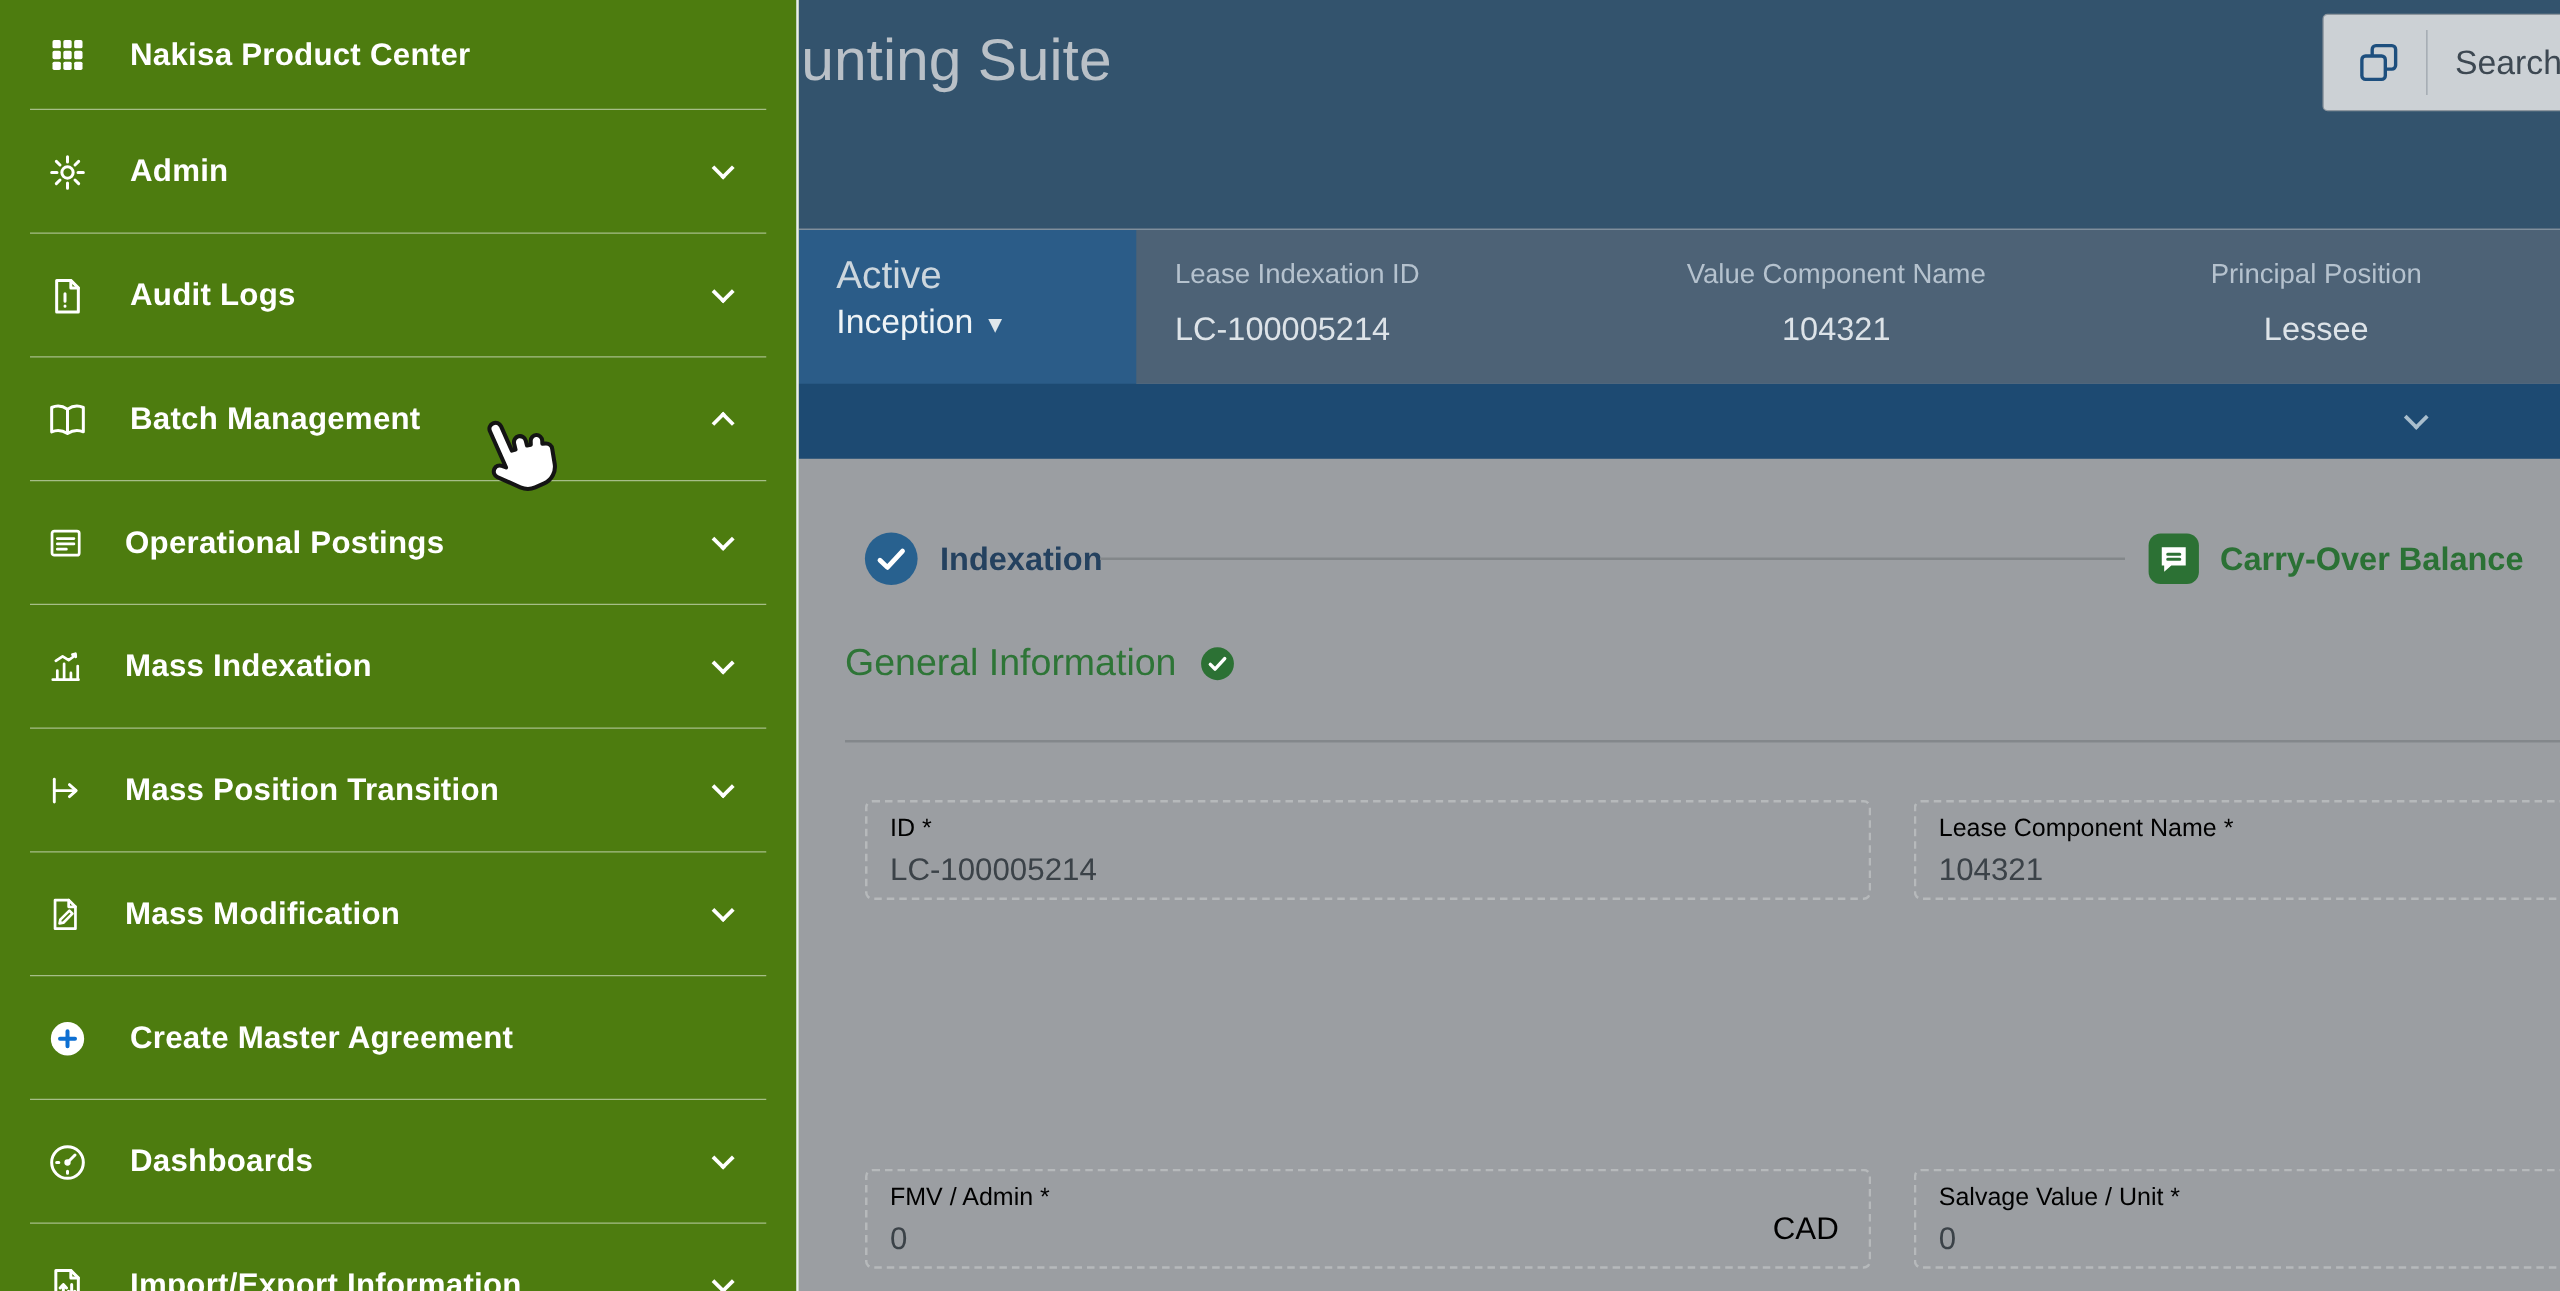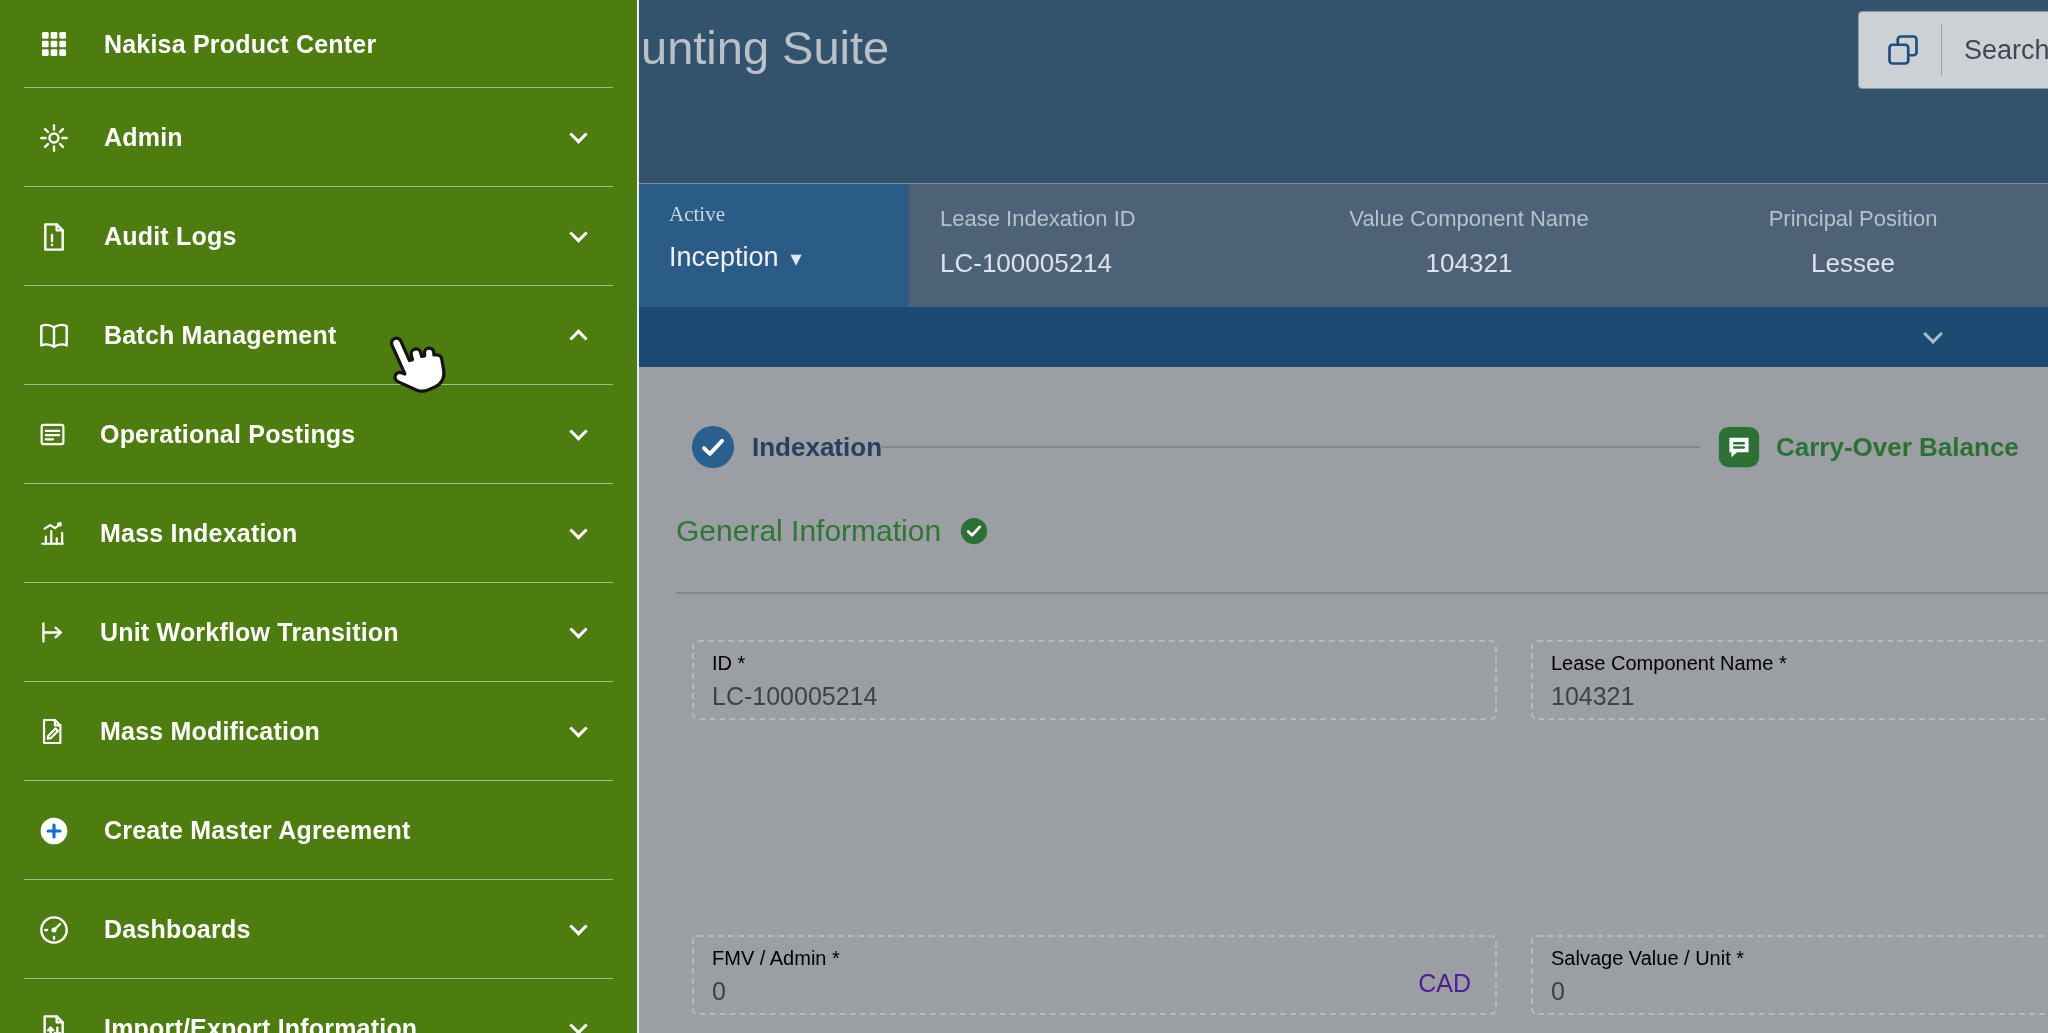--- a/index.html
+++ b/index.html
@@ -10,21 +10,21 @@
   
   .topbar { position:absolute; left:0; top:0; right:0; height:183px; background:#33536d; }
   .app-title { position:absolute; left:398px; top:20px; font-size:47px; font-weight:300; color:#b9c0c7; white-space:nowrap; }
   .search { position:absolute; left:1858px; width:260px; top:11px; height:78px; background:#ccd1d5; border:1px solid #8d969e; border-radius:4px 0 0 4px; display:flex; align-items:center; }
   .modules { width:36px; height:36px; margin:0 20px 0 26px; flex:0 0 36px; }
   .search-sep { width:1px; height:52px; background:#9aa3ab; }
   .search-text { margin-left:22px; font-size:27px; color:#3d4852; white-space:nowrap; }
 
   .recordbar { position:absolute; left:0; right:0; top:183px; height:124px; background:#4d6276; border-top:1px solid #7f8f9d; }
   .stage-tab { position:absolute; left:639px; top:0; width:270px; height:124px; background:#2b5c88; }
-  .stage-status { position:absolute; left:30px; top:18px; font-size:21px; color:#ccd6dd;font-family:Liberation Serif, serif; }
+  .stage-status { position:absolute; left:30px; top:18px; font-size:31px; color:#ccd6dd; }
   .stage-name { position:absolute; left:30px; top:58px; font-size:27px; color:#eef3f6; }
   .stage-caret { margin-left:12px; font-size:22px; color:#dfe7ec; }
   .rb-field { position:absolute; top:0; height:124px; }
   .rb-label { display:block; margin-top:22px; font-size:22px; color:#b5c2ce; white-space:nowrap; }
   .rb-value { display:block; margin-top:16px; font-size:26px; color:#dde3e8; white-space:nowrap; }
   .rb-f1 { left:940px; width:300px; text-align:left; }
   .rb-f2 { left:1326px; width:286px; text-align:center; }
   .rb-f3 { left:1757px; width:192px; text-align:center; }
 
   .collapse-strip { position:absolute; left:0; right:0; top:307px; height:60px; background:#1d4a72; }
@@ -44,21 +44,21 @@
   .section-check { width:30px; height:30px; margin-left:18px; }
   .section-rule { position:absolute; left:676px; right:0; top:592px; height:2px; background:#83878b; }
 
   .fbox { position:absolute; height:80px; border:2px dashed #b6b9bb; border-radius:6px; padding:10px 18px; }
   .fbox-1 { left:692px; top:640px; width:805px; }
   .fbox-2 { left:1531px; top:640px; width:680px; }
   .fbox-3 { left:692px; top:935px; width:805px; }
   .fbox-4 { left:1531px; top:935px; width:680px; }
   .fbox-label { font-size:20px; color:#000000; white-space:nowrap; }
   .fbox-value { font-size:25px; color:#3b4248; margin-top:7px; white-space:nowrap; }
-  .fbox-suffix { position:absolute; right:24px; bottom:15px; font-size:25px; color:#4c1d95; }
+  .fbox-suffix { position:absolute; right:24px; bottom:15px; font-size:25px; color:#000000; }
 
   
   .sidebar { position:absolute; left:0; top:0; width:639px; height:1033px; background:#4d7c0f; border-right:2px solid #e9edf0; z-index:10; overflow:hidden; }
   .nav-item { position:relative; display:flex; align-items:center; height:99px; padding:0 52px 0 38px; color:#fff; cursor:pointer; }
   .nav-item:first-child { height:88px; }
   .nav-item::after { content:""; position:absolute; left:24px; right:24px; bottom:0; height:1px; background:rgba(255,255,255,0.5); }
   .nav-icon { width:32px; height:32px; flex:0 0 32px; margin-right:34px; }
   .nav-item.sub { }
   .nav-item.sub .nav-icon { width:29px; height:29px; flex-basis:29px; margin-right:33px; }
   .nav-label { flex:1; font-size:25px; font-weight:700; white-space:nowrap; letter-spacing:0.2px; }
@@ -234,21 +234,21 @@
   </div>
 
   <div class="nav-item sub">
     <span class="nav-icon">
       <svg viewBox="0 0 24 24" fill="none" stroke="#fff" stroke-width="1.9" stroke-linecap="round" stroke-linejoin="round">
           <path d="M4.5 4.5v15"></path>
           <path d="M4.5 12h14"></path>
           <path d="M14.5 8l4.5 4-4.5 4"></path>
         </svg>
     </span>
-    <span class="nav-label">Unit Workflow Transition</span>
+    <span class="nav-label">Mass Position Transition</span>
     <span class="chev chev-down"></span>
   </div>
 
   <div class="nav-item sub">
     <span class="nav-icon">
       <svg viewBox="0 0 24 24" fill="none" stroke="#fff" stroke-width="1.8" stroke-linecap="round" stroke-linejoin="round">
           <path d="M5 2.5h9l4.5 4.5v14.5H5z"></path>
           <path d="M14 2.5V7h4.5"></path>
           <path d="M8.5 15.5l6-6 2 2-6 6-2.5.5z"></path>
         </svg>

